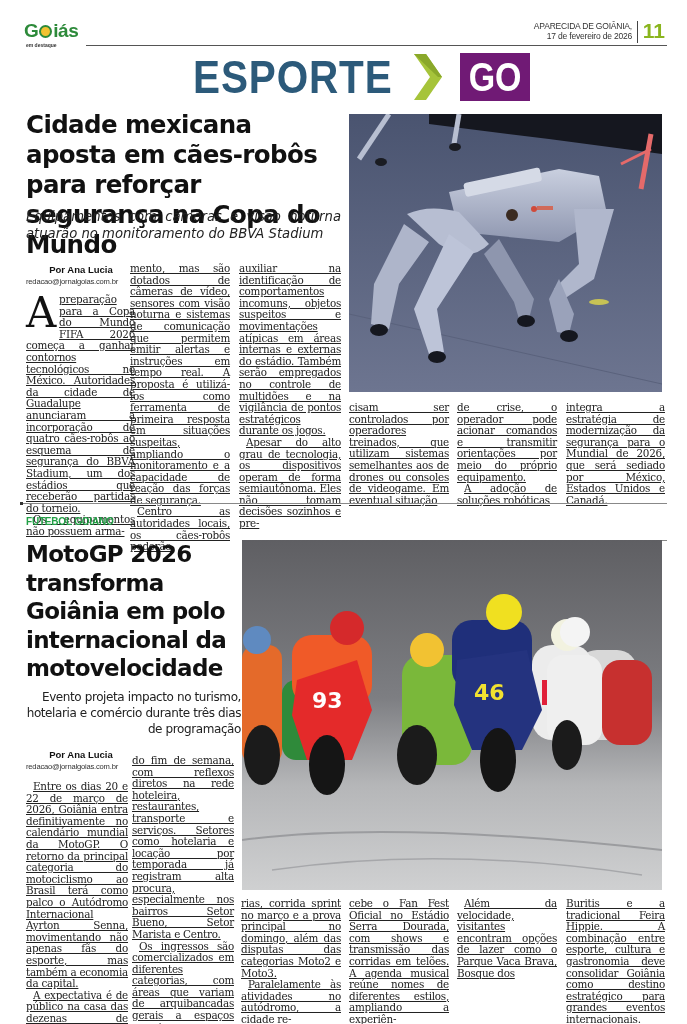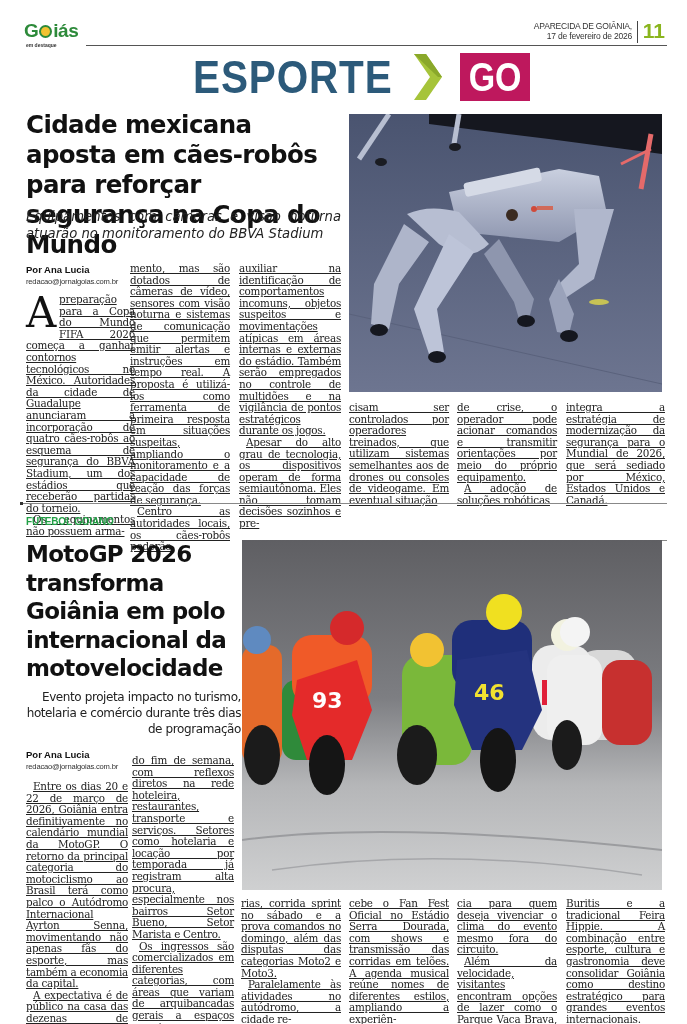--- a/index.html
+++ b/index.html
@@ -12,28 +12,28 @@
   .logo-o { display: inline-block; width: 13px; height: 13px; border-radius: 50%; background: #f2c230; border: 2px solid #2d8a3a; vertical-align: -1px; margin: 0 1px; }
   .logo-sub { position: absolute; left: 2px; top: 21px; font-family: "Liberation Sans", sans-serif; font-size: 5px; font-weight: bold; color: #333; white-space: nowrap; }
   .header-rule { position: absolute; left: 86px; right: 20px; top: 45px; height: 1px; background: #555; }
   .dateline { position: absolute; right: 55px; top: 21px; text-align: right; font-family: "Liberation Sans", sans-serif; font-size: 8.5px; line-height: 10px; color: #333; letter-spacing: -0.2px; }
   .page-sep { position: absolute; right: 49px; top: 21px; width: 1px; height: 22px; background: #444; }
   .page-num { position: absolute; right: 22px; top: 19px; font-family: "Liberation Sans", sans-serif; font-weight: bold; font-size: 21px; color: #8ab51e; }
 
   .section-logo { position: absolute; left: 193px; top: 52px; height: 50px; display: flex; align-items: center; gap: 15px; }
   .sl-text { font-family: "Liberation Sans", sans-serif; font-weight: bold; font-size: 46px; color: #2c5a7a; letter-spacing: 1px; line-height: 50px; transform: scaleX(0.88); transform-origin: left center; display: inline-block; width: 200px; }
   .sl-chev { width: 34px; height: 50px; margin-left: 2px; }
-  .sl-go { width: 70px; height: 48px; background: #be185d; color: #fff; font-family: "Liberation Sans", sans-serif; font-weight: bold; font-size: 40px; display: flex; align-items: center; justify-content: center; margin-left: 1px; }
+  .sl-go { width: 70px; height: 48px; background: #701a75; color: #fff; font-family: "Liberation Sans", sans-serif; font-weight: bold; font-size: 40px; display: flex; align-items: center; justify-content: center; margin-left: 1px; }
   .sl-go span { transform: scaleX(0.85); display: inline-block; }
 
   
   .a1-headline { position: absolute; left: 26px; top: 110px; width: 320px; font-family: "DejaVu Sans", sans-serif; font-weight: bold; font-size: 24.5px; line-height: 30px; color: #111; letter-spacing: -0.6px; }
   .a1-deck { position: absolute; left: 26px; top: 208px; width: 315px; font-family: "DejaVu Sans", sans-serif; font-size: 13.2px; line-height: 17px; color: #222; text-align: justify; font-style: italic; }
 
-  .byline { font-family: "Liberation Sans", sans-serif; font-weight: bold; font-size: 9.5px; color: #111; line-height: 12px; }
+  .byline { font-family: "Liberation Sans", sans-serif; font-weight: bold; font-size: 9.5px; color: #111; line-height: 12px; text-align: center; }
   .email { font-family: "Liberation Sans", sans-serif; font-size: 7.6px; color: #333; line-height: 11px; letter-spacing: -0.2px; }
 
   .a1-by { position: absolute; left: 26px; top: 264px; width: 110px; }
 
   .col { position: absolute; font-size: 10.4px; line-height: 11.6px; text-align: justify; hyphens: manual; color: #222; letter-spacing: -0.25px; text-decoration: underline; }
   .col p { text-indent: 7px; }
   .col p.noindent { text-indent: 0; }
 
   .dropcap { float: left; font-family: "DejaVu Serif", serif; font-size: 42px; line-height: 34px; margin-right: 3px; margin-top: 2px; color: #111; }
 
@@ -177,28 +177,27 @@
 
 <div class="col a2-c1">
   <p>Entre os dias 20 e 22 de março de 2026, Goiânia entra definitivamente no calendário mundial da MotoGP. O retorno da principal categoria do motociclismo ao Brasil terá como palco o Autódromo Internacional Ayrton Senna, movimentando não apenas fãs do esporte, mas também a economia da capital.</p>
   <p>A expectativa é de público na casa das dezenas de milhares de pessoas ao longo</p>
 </div>
 <div class="col a2-c2">
   <p class="noindent">do fim de semana, com reflexos diretos na rede hoteleira, restaurantes, transporte e serviços. Setores como hotelaria e locação por temporada já registram alta procura, especialmente nos bairros Setor Bueno, Setor Marista e Centro.</p>
   <p>Os ingressos são comercializados em diferentes categorias, com áreas que variam de arquibancadas gerais a espaços premium com serviços exclusivos. A programação inclui treinos livres, sessões classificató-</p>
 </div>
 <div class="col a2-c3">
-  <p class="noindent">rias, corrida sprint no sábado e a prova comandos no domingo, além das disputas das categorias Moto2 e Moto3.</p>
+  <p class="noindent">rias, corrida sprint no março e a prova principal no domingo, além das disputas das categorias Moto2 e Moto3.</p>
   <p>Paralelamente às atividades no autódromo, a cidade re-</p>
 </div>
 <div class="col a2-c4">
   <p class="noindent">cebe o Fan Fest Oficial no Estádio Serra Dourada, com shows e transmissão das corridas em telões. A agenda musical reúne nomes de diferentes estilos, ampliando a experiên-</p>
 </div>
 <div class="col a2-c5">
-  <p class="noindent">cia para quem deseja vivenciar o clima do evento mesmo fora do circuito.</p>
   <p>Além da velocidade, visitantes encontram opções de lazer como o Parque Vaca Brava, Bosque dos</p>
 </div>
 <div class="col a2-c6">
   <p class="noindent">Buritis e a tradicional Feira Hippie. A combinação entre esporte, cultura e gastronomia deve consolidar Goiânia como destino estratégico para grandes eventos internacionais.</p>
 </div>
 
 <div class="photo a2-photo" aria-label="Pelotão de motociclistas da MotoGP em curva, com as motos 93 e 46 à frente">
   <svg width="420" height="350" viewBox="0 0 420 350">
     <defs>
       <linearGradient id="track2" x1="0" y1="0" x2="0" y2="1">

